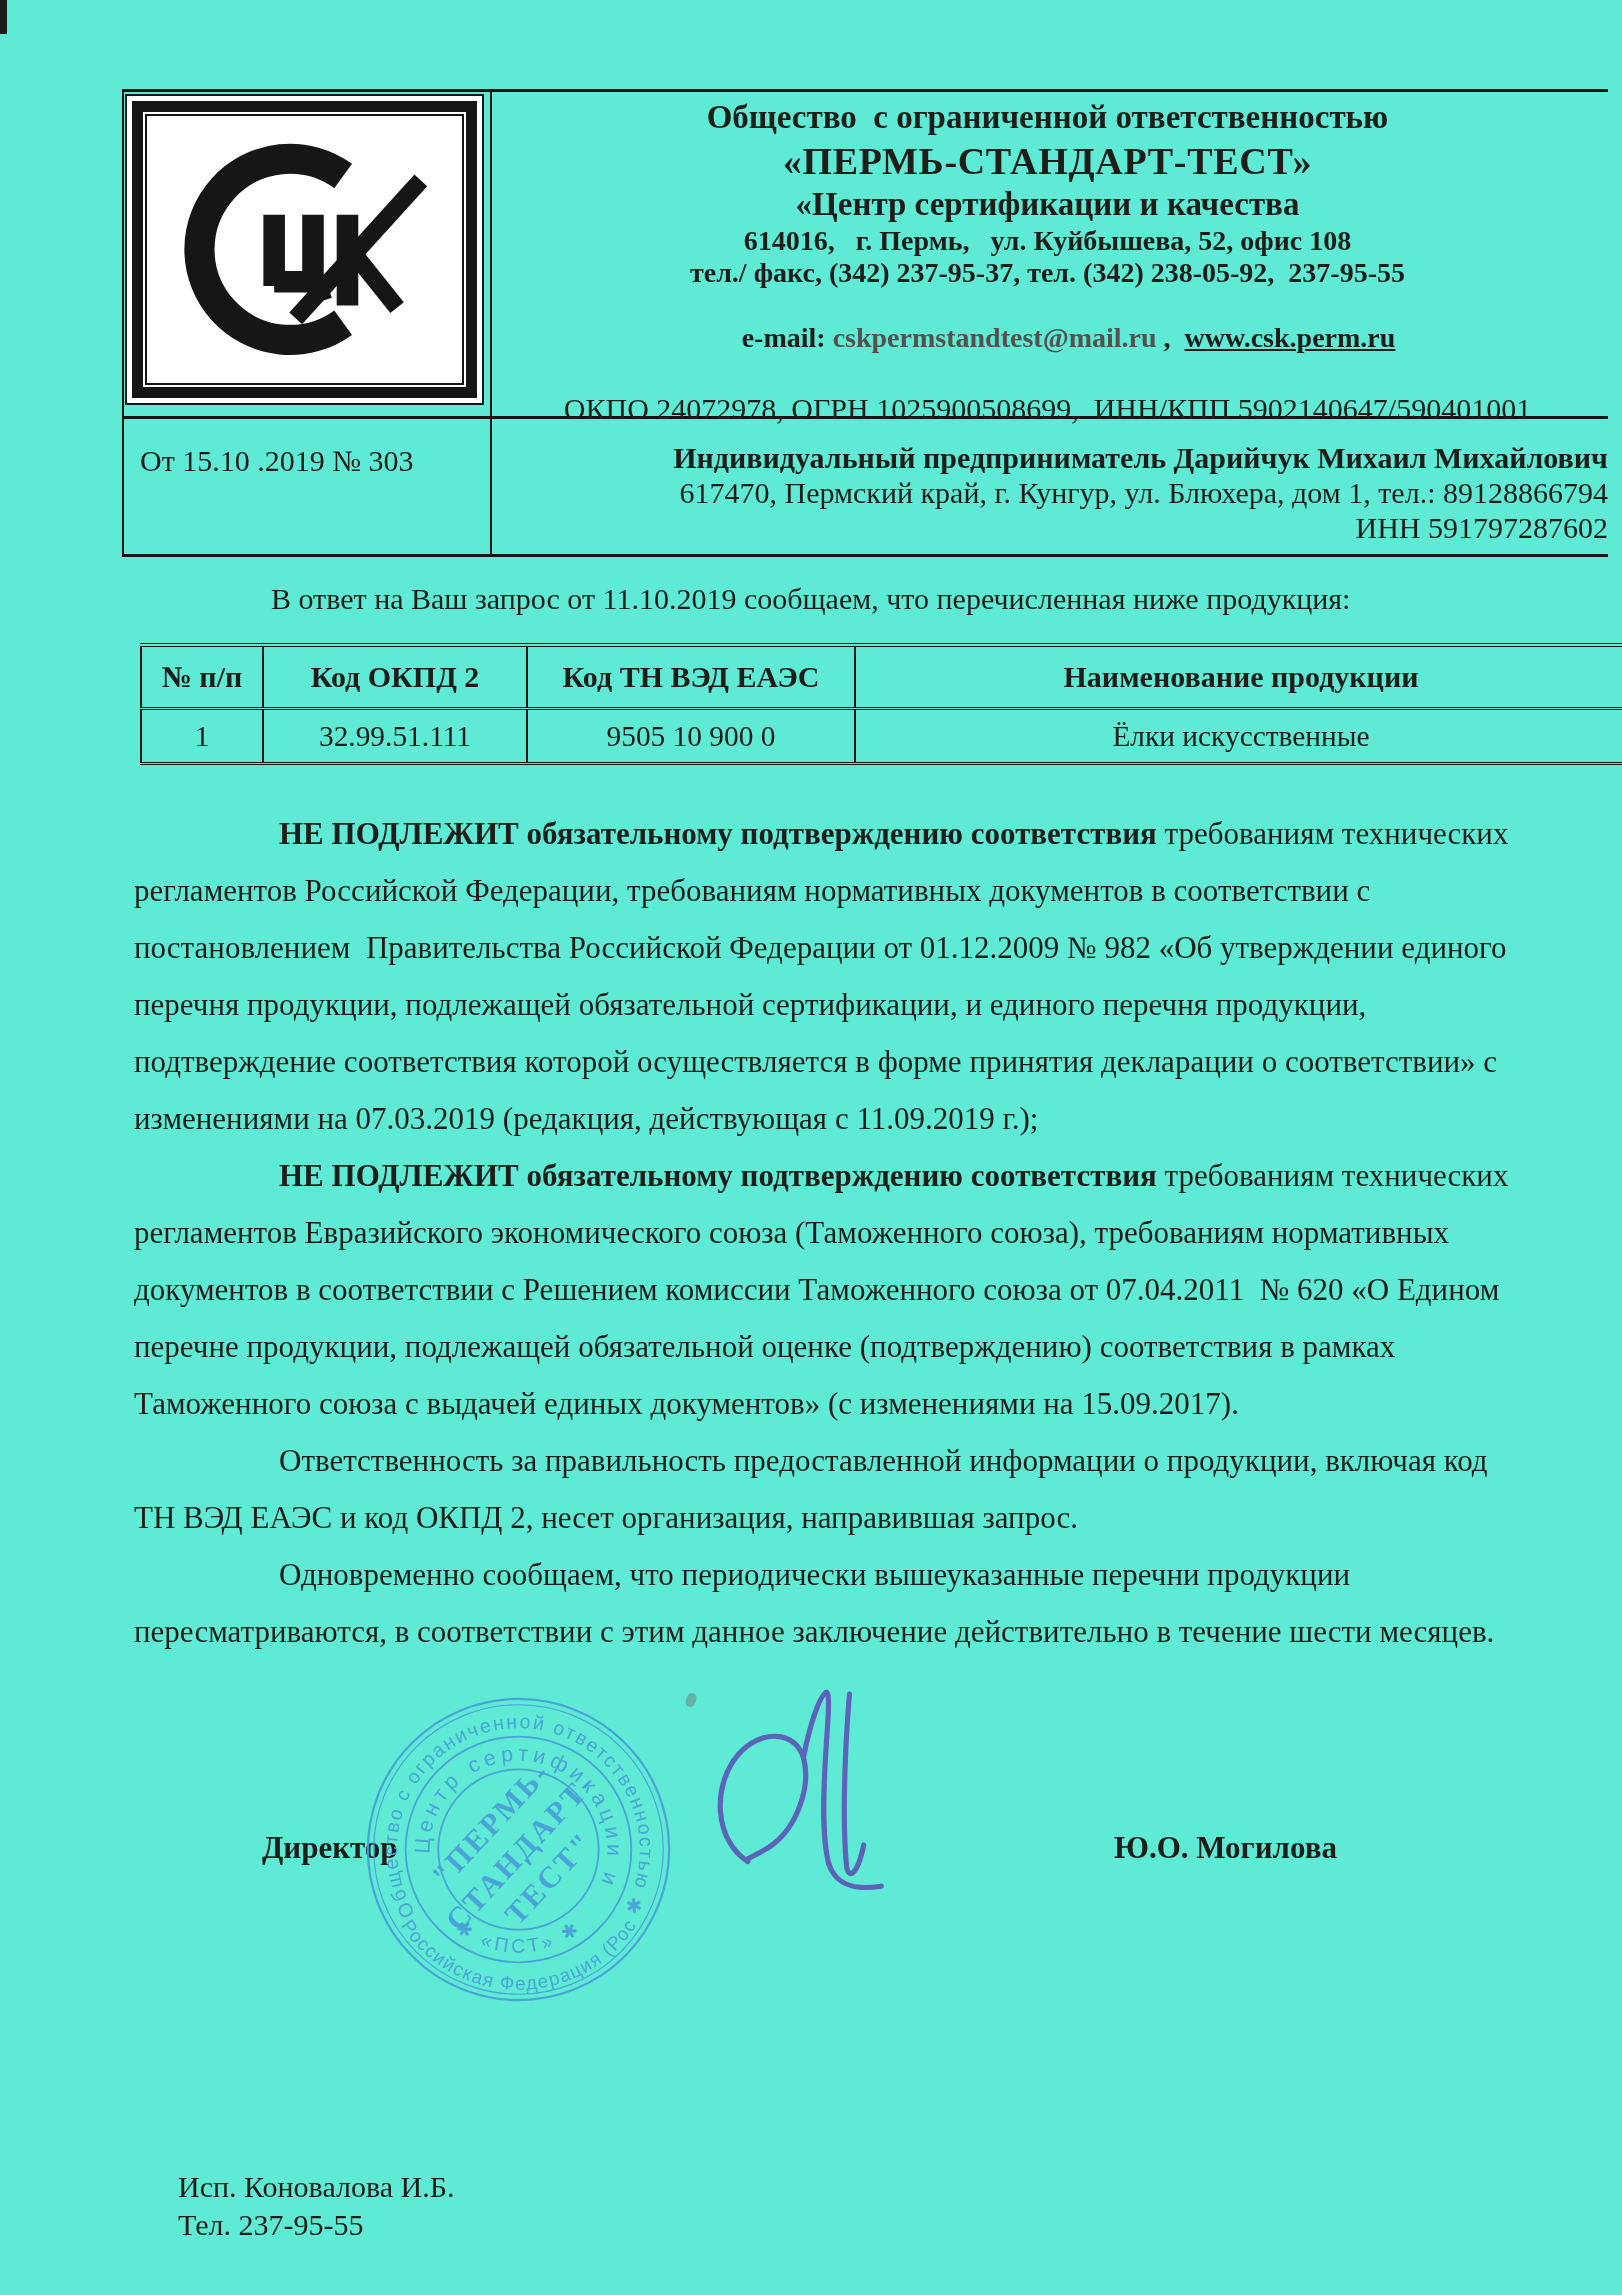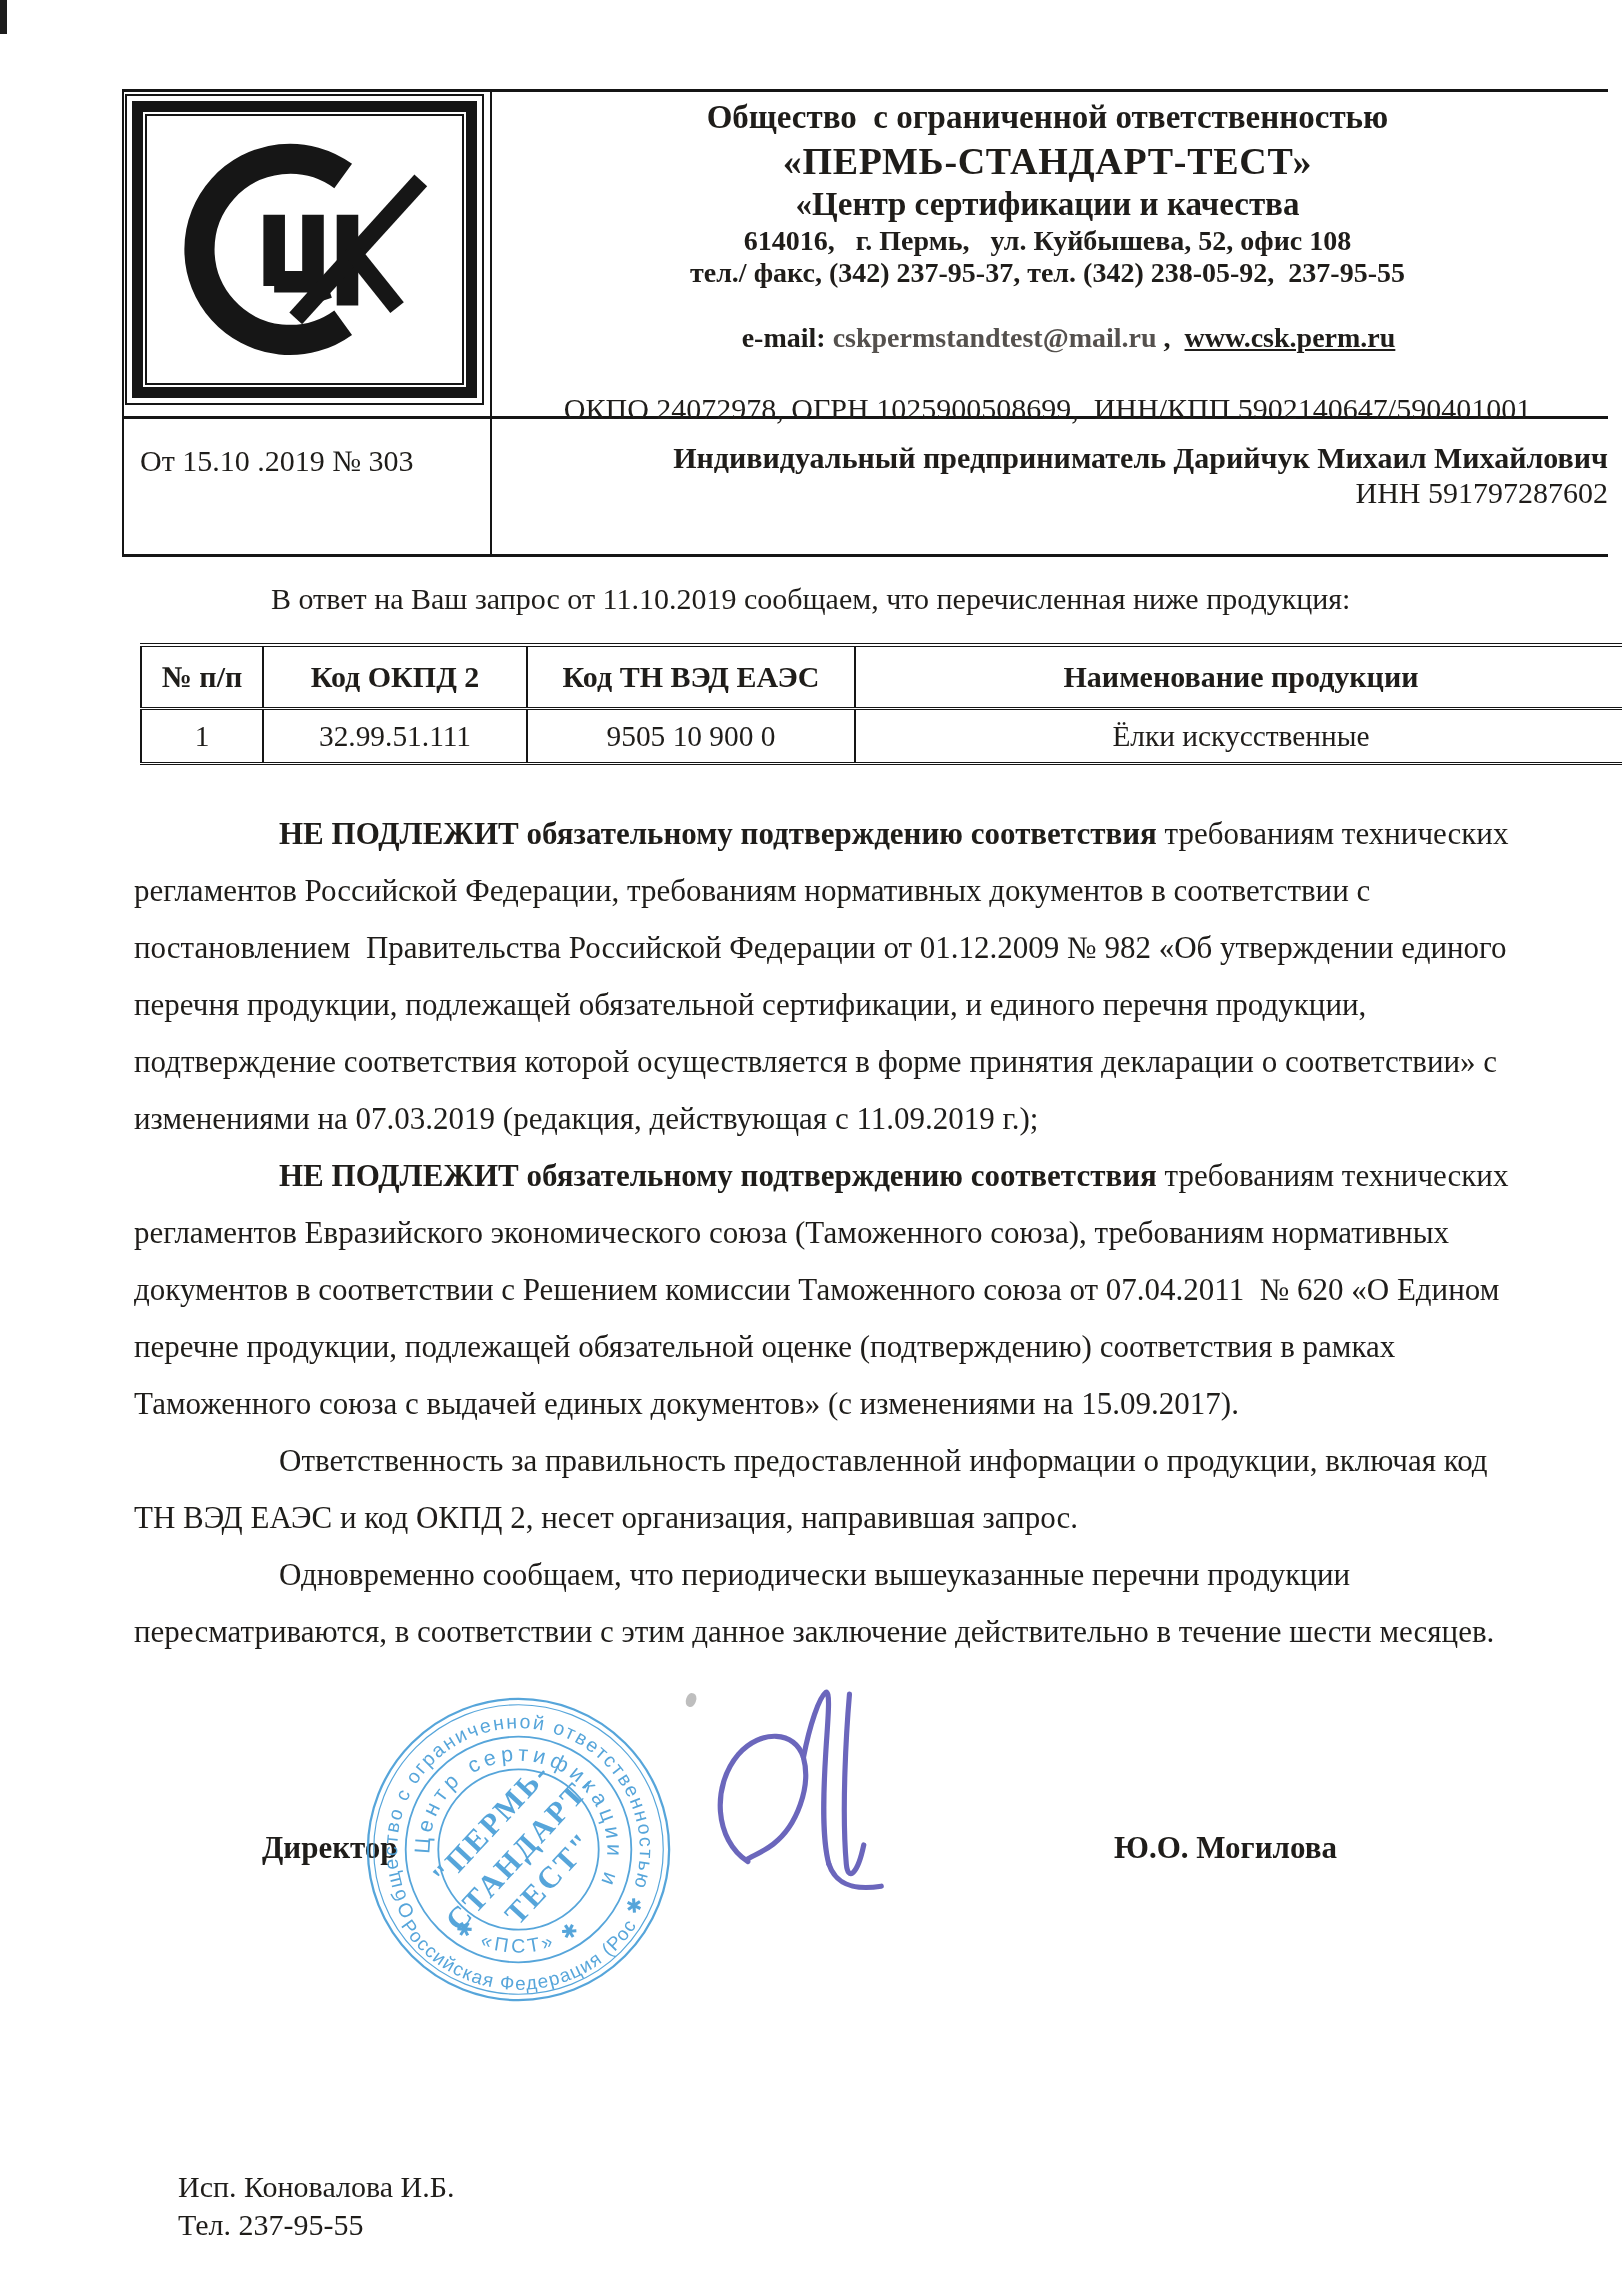--- a/index.html
+++ b/index.html
@@ -1,19 +1,19 @@
 <!DOCTYPE html>
 <html style="font-size:10.5px"><head>
 <meta charset="utf-8">
 <style>
   html,body{margin:0;padding:0;background:#8a8a8a;}
   .page{
     position:relative;
     width:1623px;height:2295px;
-    background:#ffffff;
+    background:#5eead4;
     font-family:"Liberation Serif","DejaVu Serif",serif;
     color:#1f1d1a;
     overflow:hidden;
   }
   
   .rule{position:absolute;background:#151515;}
   .rule-top{left:122px;top:89px;width:1486px;height:3.3px;}
   .rule-mid{left:122px;top:416px;width:1486px;height:2.6px;}
   .rule-bot{left:122px;top:554px;width:1486px;height:2.6px;}
   .vline-div{left:490px;top:89px;width:2px;height:467px;}
@@ -109,20 +109,21 @@
     <div class="lh-line lh5">тел./ факс, (342) 237-95-37, тел. (342) 238-05-92,  237-95-55</div>
     <div class="lh-line lh6">
       <span style="font-weight:bold">e-mail: </span><span class="email-grey">cskpermstandtest@mail.ru</span><span> ,  </span><span class="www">www.csk.perm.ru</span>
     </div>
     <div class="lh-line lh7">ОКПО 24072978, ОГРН 1025900508699,  ИНН/КПП 5902140647/590401001</div>
   </div>
 
   <div class="ref-no">От 15.10 .2019 № 303</div>
   <div class="recipient">
     <div class="rec1">Индивидуальный предприниматель Дарийчук Михаил Михайлович</div>
+    <div>617470, Пермский край, г. Кунгур, ул. Блюхера, дом 1, тел.: 89128866794</div>
     <div>ИНН 591797287602</div>
   </div>
 
   <div class="intro">В ответ на Ваш запрос от 11.10.2019 сообщаем, что перечисленная ниже продукция:</div>
 
   <table class="ptable">
     <colgroup>
         <col style="width:122px">
         <col style="width:264px">
         <col style="width:328px">

